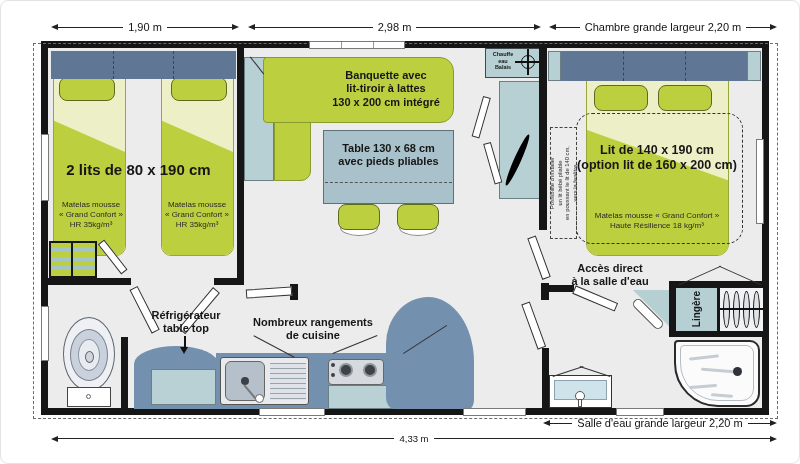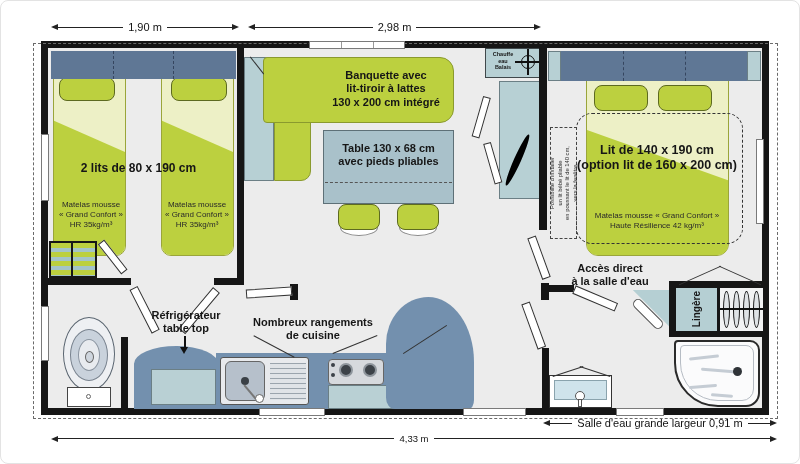--- a/index.html
+++ b/index.html
@@ -46,21 +46,21 @@
 
   <div class="furn" style="left:52px;top:50px;width:73px;height:205px;background:#edf0c6;border:1px solid #9aa53a;border-radius:10px;"></div>
   <div class="furn" style="left:160px;top:50px;width:73px;height:205px;background:#edf0c6;border:1px solid #9aa53a;border-radius:10px;"></div>
   <div class="furn" style="left:53px;top:98px;width:71px;height:156px;background:#bcd03f;border-radius:0 0 9px 9px;clip-path:polygon(0 14%,100% 34%,100% 100%,0 100%);"></div>
   <div class="furn" style="left:161px;top:98px;width:71px;height:156px;background:#bcd03f;border-radius:0 0 9px 9px;clip-path:polygon(0 14%,100% 34%,100% 100%,0 100%);"></div>
   <div class="furn" style="left:58px;top:76px;width:56px;height:24px;background:#bcd03f;border:1.5px solid #5d6a20;border-radius:8px;z-index:3;"></div>
   <div class="furn" style="left:170px;top:76px;width:56px;height:24px;background:#bcd03f;border:1.5px solid #5d6a20;border-radius:8px;z-index:3;"></div>
   <div class="furn" style="left:50px;top:50px;width:185px;height:28px;background:#5f7795;z-index:3;"></div>
   <div class="furn" style="left:112px;top:50px;width:0;height:28px;border-left:1px dashed #35455f;z-index:3;"></div>
   <div class="furn" style="left:172px;top:50px;width:0;height:28px;border-left:1px dashed #35455f;z-index:3;"></div>
-  <div class="lbl" style="left:55px;top:160px;width:165px;font-size:12px;">2 lits de 80 x 190 cm</div>
+  <div class="lbl" style="left:55px;top:160px;width:165px;font-size:15px;">2 lits de 80 x 190 cm</div>
   <div class="sm" style="left:54px;top:199px;width:72px;font-size:8px;">Matelas mousse
 « Grand Confort »
 HR 35kg/m³</div>
   <div class="sm" style="left:160px;top:199px;width:72px;font-size:8px;">Matelas mousse
 « Grand Confort »
 HR 35kg/m³</div>
 
   <div class="furn" style="left:48px;top:240px;width:48px;height:37px;border:2px solid #161616;background:repeating-linear-gradient(180deg,#bcd03f 0,#bcd03f 5px,#a4c4c9 5px,#a4c4c9 9px);"></div>
   <div class="furn" style="left:70px;top:240px;width:2px;height:37px;background:#161616;z-index:3;"></div>
   <div class="leaf" style="left:96px;top:241px;width:6px;height:36px;transform:rotate(-38deg);transform-origin:top center;"></div>
@@ -144,21 +144,21 @@
   <div class="furn" style="left:746px;top:50px;width:14px;height:30px;background:#b7d0d4;border:1px solid #6b7f85;"></div>
   <div class="dash" style="left:575px;top:112px;width:167px;height:131px;border:1.5px dashed #333;border-radius:16px;"></div>
   <div class="dash" style="left:549px;top:126px;width:27px;height:112px;border:1px dashed #444;"></div>
   <div class="sm" style="left:510px;top:167px;width:106px;height:30px;font-size:5.8px;line-height:1.3;transform:rotate(-90deg);">Possibilité d'installer
 un lit bébé pliable
 en poussant le lit de 140 cm,
 vers la fenêtre</div>
   <div class="lbl" style="left:565px;top:142px;width:182px;font-size:12.5px;">Lit de 140 x 190 cm
 (option lit de 160 x 200 cm)</div>
   <div class="sm" style="left:572px;top:210px;width:168px;font-size:8px;">Matelas mousse « Grand Confort »
-Haute Résilience 42 kg/m³</div>
+Haute Résilience 18 kg/m³</div>
   <div class="lbl" style="left:553px;top:261px;width:112px;font-size:11px;">Accès direct
 à la salle d'eau</div>
   <div class="leaf" style="left:573px;top:284px;width:44px;height:7px;transform:rotate(23deg);transform-origin:left center;"></div>
 
   <div class="furn" style="left:631px;top:289px;width:42px;height:42px;background:#b5cfd3;clip-path:polygon(2% 0,100% 0,100% 98%);z-index:2;"></div>
   <div class="furn" style="left:642px;top:294px;width:10px;height:38px;background:#fff;border:1px solid #555;border-radius:5px;transform:rotate(-45deg);z-index:3;"></div>
   <div class="furn" style="left:675px;top:287px;width:41px;height:43px;background:#b5cfd3;z-index:2;"></div>
   <div class="lbl" style="left:666px;top:302px;width:60px;font-size:10px;transform:rotate(-90deg);">Lingère</div>
   <div class="furn" style="left:719px;top:287px;width:43px;height:43px;background:#f2f3f4;z-index:2;"></div>
   <div class="furn" style="left:719px;top:307px;width:43px;height:2px;background:#111;z-index:4;"></div>
@@ -201,24 +201,31 @@
     <span class="ln"></span>
       <span class="ar"></span>
   </div>
   <div class="dim" style="left:247px;top:20px;width:293px;">
     <span class="al"></span>
       <span class="ln"></span>
     <span class="tx">2,98 m</span>
     <span class="ln"></span>
       <span class="ar"></span>
   </div>
+  <div class="dim" style="left:548px;top:20px;width:228px;">
+    <span class="al"></span>
+      <span class="ln"></span>
+    <span class="tx">Chambre grande largeur 2,20 m</span>
+    <span class="ln"></span>
+      <span class="ar"></span>
+  </div>
   <div class="dim" style="left:542px;top:416px;width:234px;">
     <span class="al"></span>
       <span class="ln"></span>
-    <span class="tx">Salle d'eau grande largeur 0,91 m</span>
+    <span class="tx">Salle d'eau grande largeur 2,20 m</span>
     <span class="ln"></span>
       <span class="ar"></span>
   </div>
   <div class="dim" style="left:50px;top:432px;width:726px;">
     <span class="al"></span>
       <span class="ln"></span>
     <span class="tx" style="font-size:9.5px;">4,33 m</span>
     <span class="ln"></span>
       <span class="ar"></span>
   </div>

